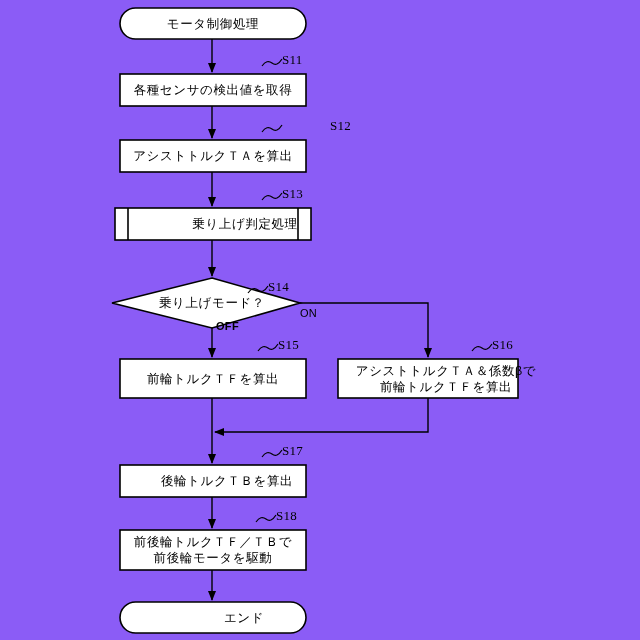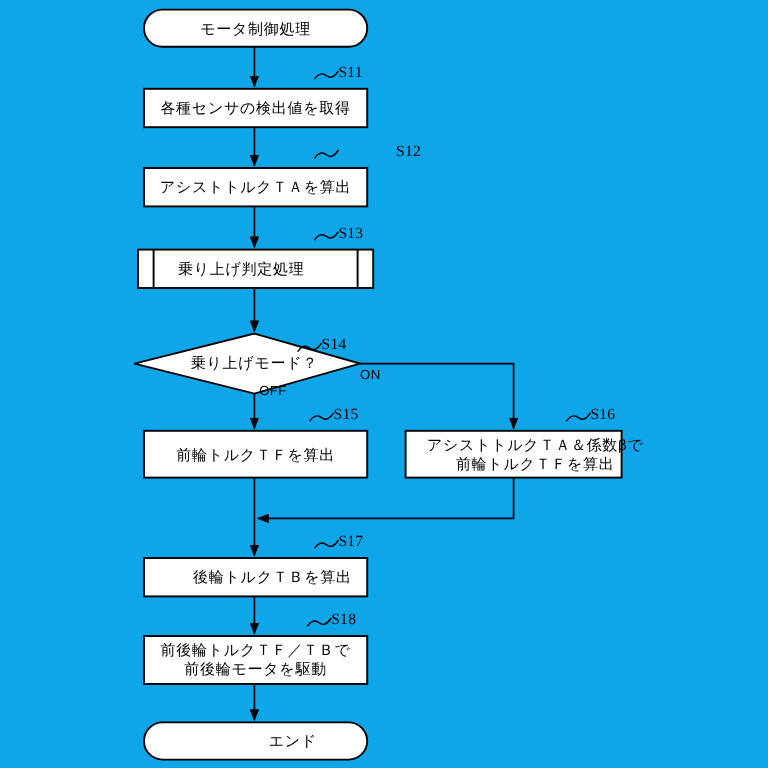--- a/index.html
+++ b/index.html
@@ -10,21 +10,21 @@
   body {
     width: 640px;
     height: 640px;
     font-family: "Liberation Sans", sans-serif;
     overflow: hidden;
   }
   #flow-root {
     position: relative;
     width: 640px;
     height: 640px;
-    background: #0ea5e9;
+    background: #8b5cf6;
   }
   #flow-svg {
     position: absolute;
     left: 0;
     top: 0;
     width: 640px;
     height: 640px;
   }
   .node-text {
     position: absolute;
@@ -127,21 +127,21 @@
   </div>
 
   <div class="node-text" style="left:120px; top:74px; width:186px; height:32px;">
     <span>各種センサの検出値を取得</span>
   </div>
 
   <div class="node-text" style="left:120px; top:140px; width:186px; height:32px;">
     <span>アシストトルクＴＡを算出</span>
   </div>
 
-  <div class="node-text" style="left:116px; top:208px; width:170px; height:32px;">
+  <div class="node-text" style="left:128px; top:208px; width:170px; height:32px;padding-left:32px;">
     <span>乗り上げ判定処理</span>
   </div>
 
   <div class="node-text" style="left:132px; top:288px; width:160px; height:30px;">
     <span>乗り上げモード？</span>
   </div>
 
   <div class="node-text" style="left:120px; top:359px; width:186px; height:39px;">
     <span>前輪トルクＴＦを算出</span>
   </div>
@@ -166,16 +166,16 @@
 
   <div class="step-label" style="left:282px; top:52px;">S11</div>
   <div class="step-label" style="left:282px; top:118px;margin-left:48px;">S12</div>
   <div class="step-label" style="left:282px; top:186px;">S13</div>
   <div class="step-label" style="left:268px; top:279px;">S14</div>
   <div class="step-label" style="left:278px; top:337px;">S15</div>
   <div class="step-label" style="left:492px; top:337px;">S16</div>
   <div class="step-label" style="left:282px; top:443px;">S17</div>
   <div class="step-label" style="left:276px; top:508px;">S18</div>
 
-  <div class="edge-label" style="left:216px; top:320px;">OFF</div>
+  <div class="edge-label" style="left:216px; top:320px;font-weight:bold;">OFF</div>
   <div class="edge-label" style="left:300px; top:307px;">ON</div>
 
 </div>
 
 </body></html>

